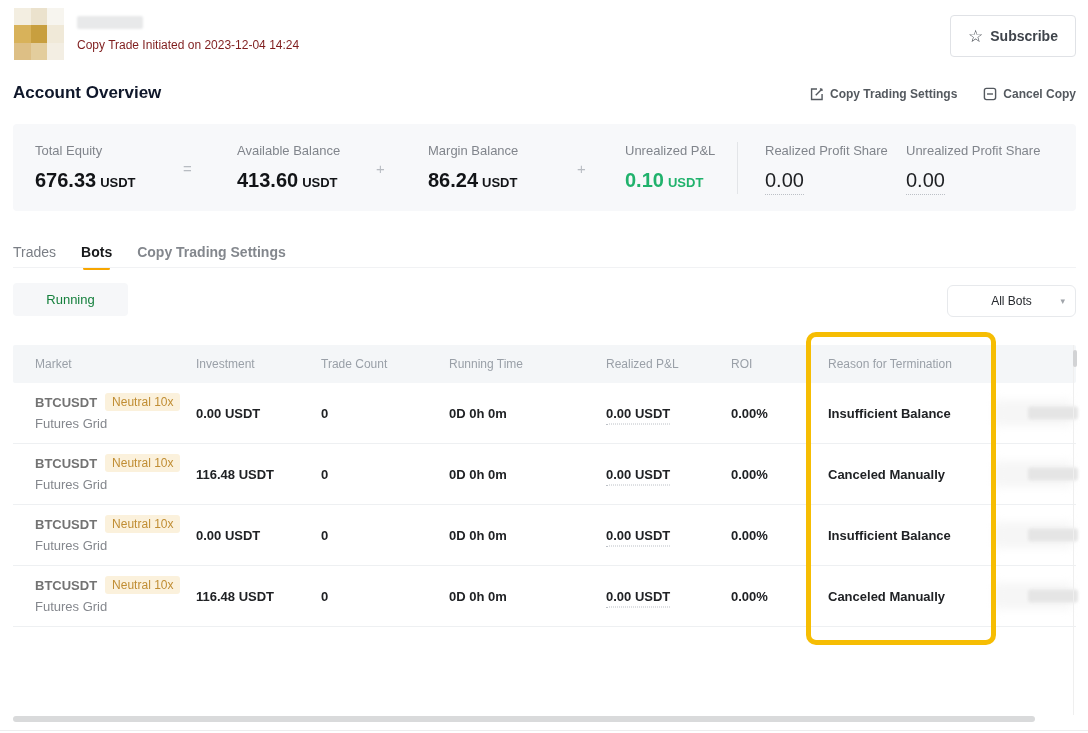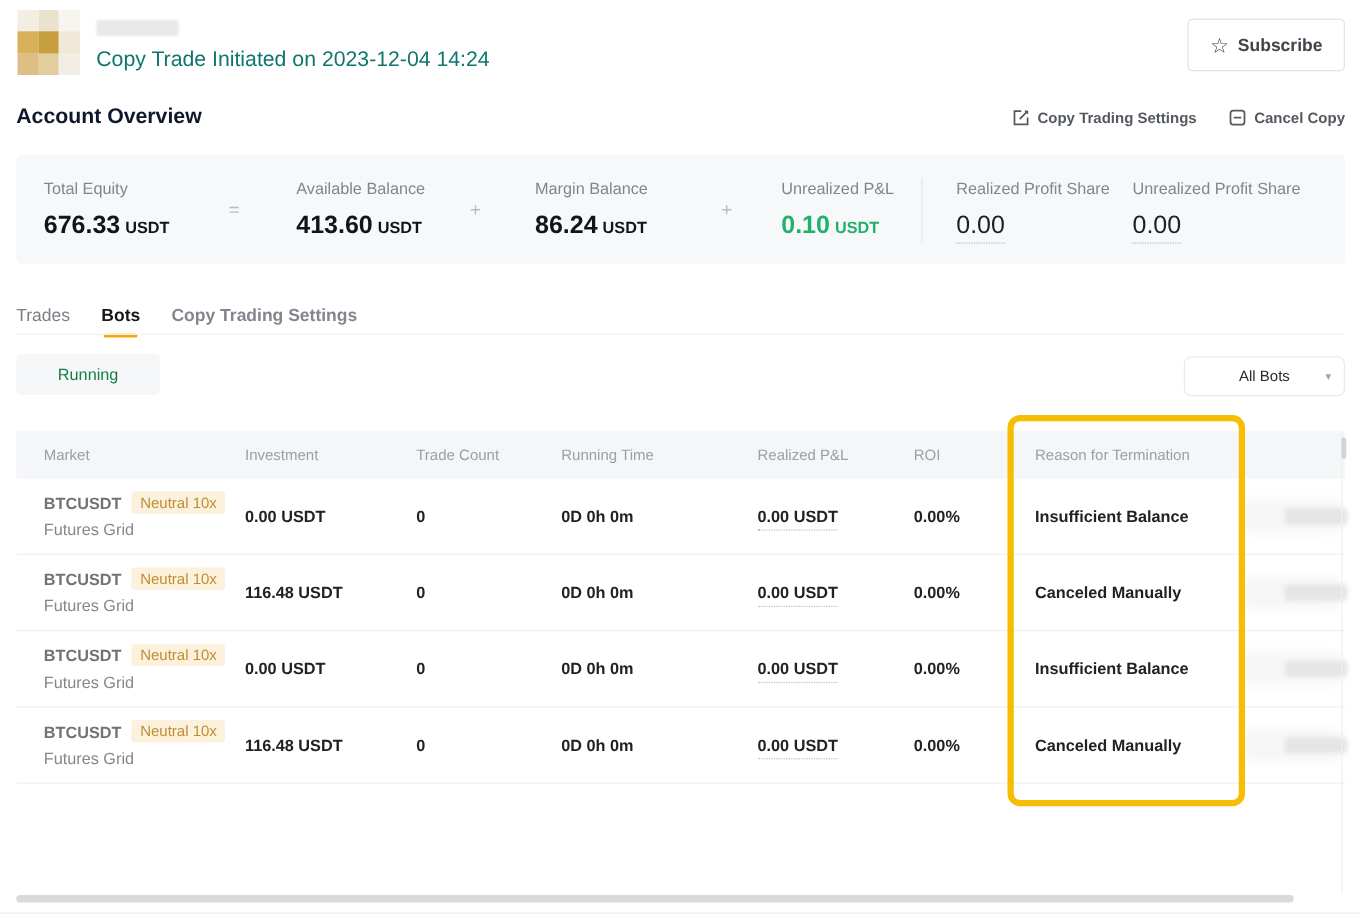--- a/index.html
+++ b/index.html
@@ -9,21 +9,21 @@
   
   .avatar{position:absolute;left:14px;top:8px;width:50px;height:52px;display:grid;
           grid-template-columns:repeat(3,1fr);grid-template-rows:repeat(3,1fr);}
   .avatar div:nth-child(1){background:#f3eee1}.avatar div:nth-child(2){background:#ebe2cd}
   .avatar div:nth-child(3){background:#f7f5ef}.avatar div:nth-child(4){background:#d8b25a}
   .avatar div:nth-child(5){background:#c89f3f}.avatar div:nth-child(6){background:#f0e9d8}
   .avatar div:nth-child(7){background:#ddbf85}.avatar div:nth-child(8){background:#e3cd9d}
   .avatar div:nth-child(9){background:#f3eee3}
   .user-blur{position:absolute;left:77px;top:16px;width:66px;height:13px;background:#e8e9ea;
              border-radius:2px;filter:blur(1px);}
-  .copy-info{position:absolute;left:77px;top:38px;font-size:17px;color:#0f766e;}
+  .copy-info{position:absolute;left:77px;top:38px;font-size:12px;color:#7f1d1d;}
   .subscribe-btn{position:absolute;right:12px;top:15px;width:124px;height:40px;background:#fff;
                  border:1px solid #e0e2e6;border-radius:4px;display:flex;align-items:center;
                  justify-content:center;gap:7px;font-size:14px;font-weight:bold;color:#3f444b;cursor:pointer;}
   .star{font-size:17px;line-height:1;color:#3f444b;font-weight:normal;}
 
   
   .overview-title{position:absolute;left:13px;top:83px;font-size:17px;font-weight:bold;color:#0f172a;text-align:right;}
   .top-links{position:absolute;right:12px;top:87px;display:flex;gap:26px;}
   .top-link{display:flex;align-items:center;gap:6px;font-size:12px;font-weight:bold;color:#54595f;cursor:pointer;}
   .top-link svg{display:block;}
@@ -55,21 +55,21 @@
   .pill-running{left:13px;width:115px;background:#f6f7f9;color:#15803d;}
   .pill-terminated{left:141px;width:131px;background:#faf0da;color:#bc862d;font-weight:bold;}
   .dropdown{position:absolute;right:12px;top:285px;width:127px;height:30px;background:#fff;
             border:1px solid #e7e9ec;border-radius:6px;display:flex;align-items:center;
             justify-content:center;font-size:12px;color:#26292e;cursor:pointer;}
   .dropdown .caret{position:absolute;right:10px;font-size:9px;color:#a0a4aa;}
 
   
   .thead{position:absolute;left:13px;top:345px;right:12px;height:38px;background:#f4f6f8;border-radius:2px;}
   .th{position:absolute;top:12px;font-size:12px;color:#9aa0a8;white-space:nowrap;}
-  .c1{left:22px}.c2{left:183px}.c3{left:320px}.c4{left:436px}.c5{left:593px}.c6{left:718px}.c7{left:815px}
+  .c1{left:22px}.c2{left:183px}.c3{left:308px}.c4{left:436px}.c5{left:593px}.c6{left:718px}.c7{left:815px}
   .tbody{position:absolute;left:13px;top:383px;right:12px;}
   .trow{position:relative;height:60px;border-bottom:1px solid #eef0f2;}
   .cell{position:absolute;top:50%;transform:translateY(-50%);font-size:13px;font-weight:bold;
         color:#202225;white-space:nowrap;}
   .cell-market{position:absolute;left:22px;top:10px;}
   .mkt-line{display:flex;align-items:center;}
   .mkt{font-size:13px;font-weight:bold;color:#737373;}
   .mkt-tag{margin-left:8px;padding:2px 7px;background:#fbf1dc;color:#c08d33;font-size:12px;
            font-weight:normal;border-radius:3px;}
   .mkt-type{margin-top:5px;font-size:13px;font-weight:normal;color:#84878d;}

